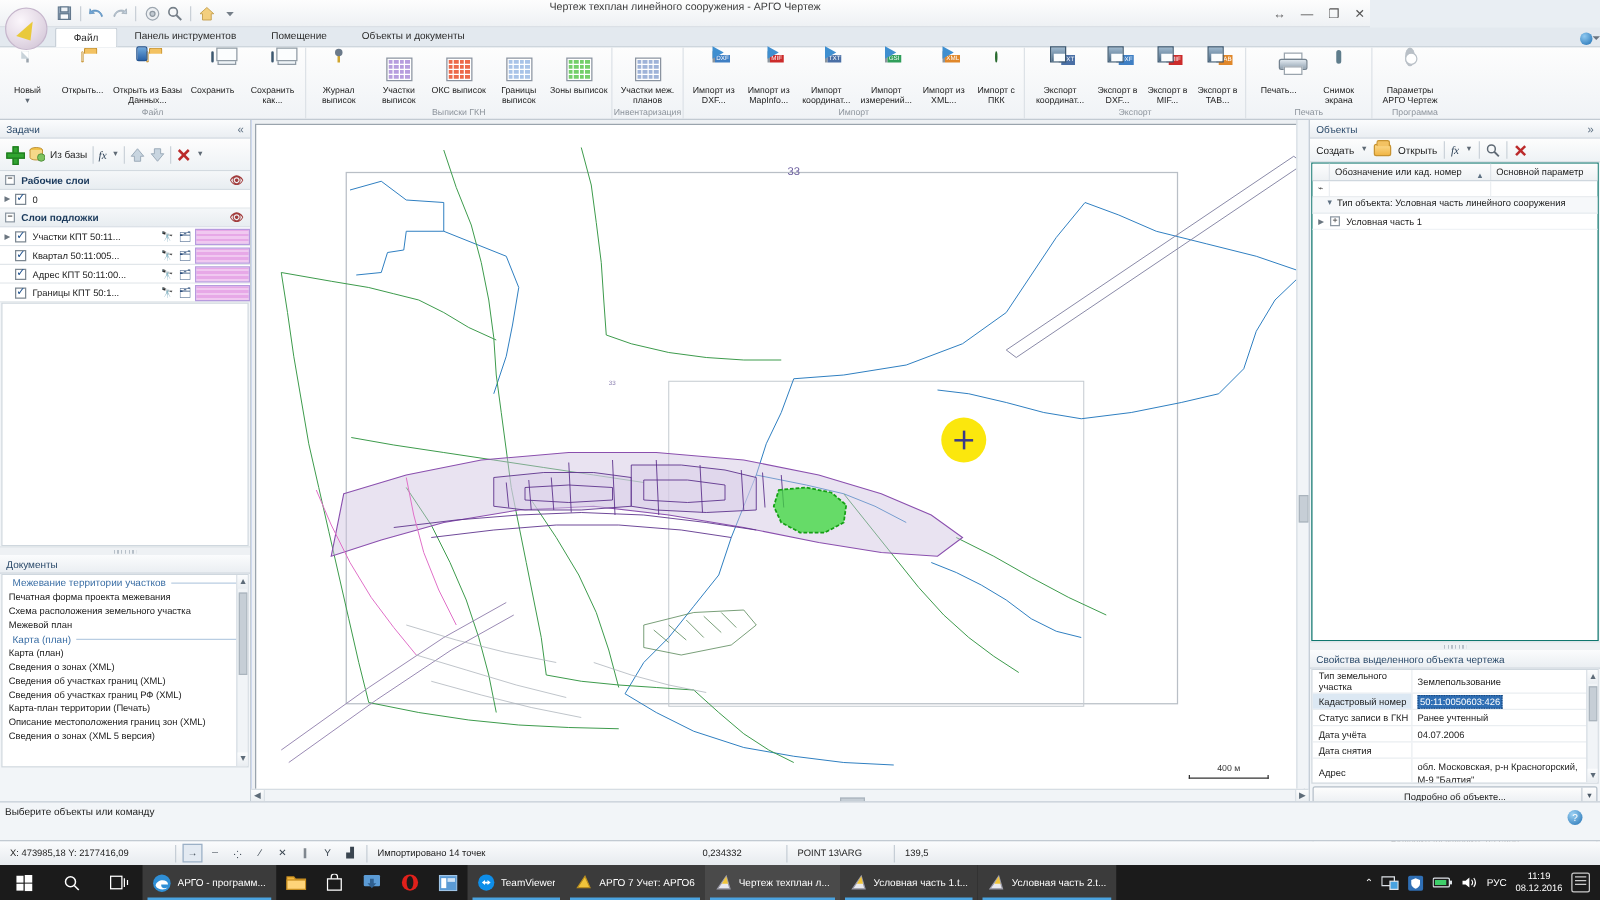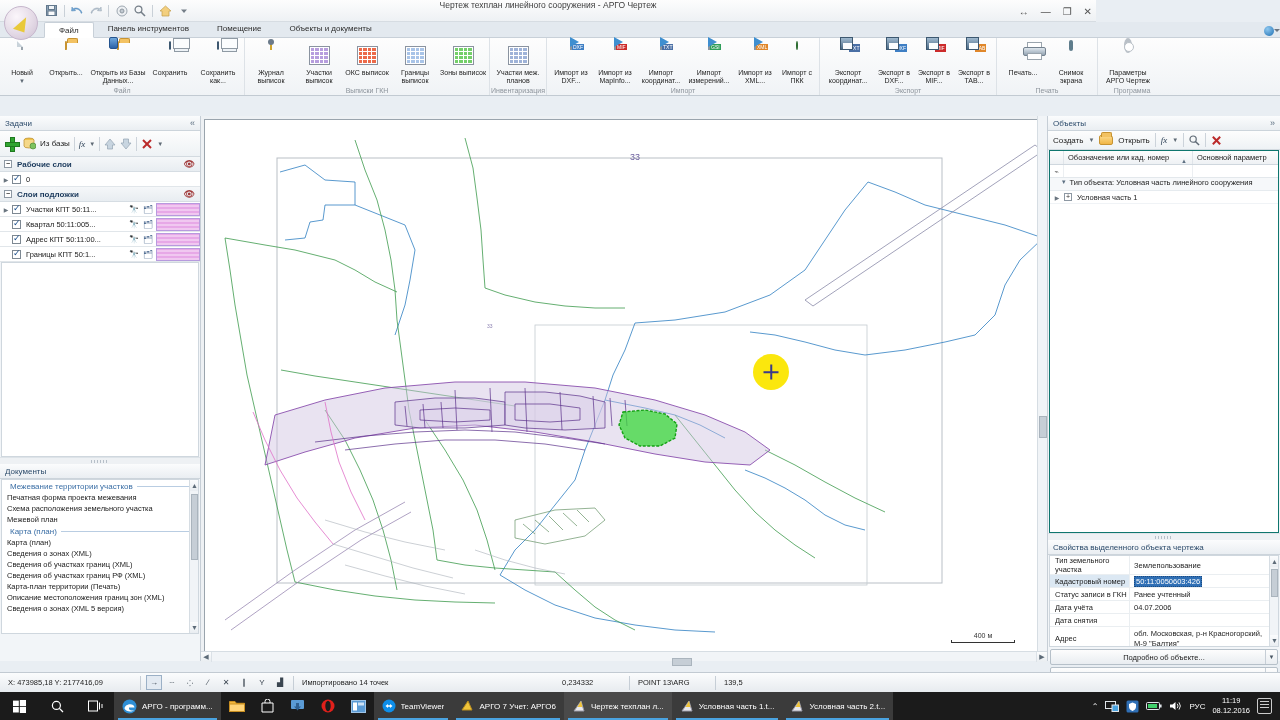--- a/index.html
+++ b/index.html
@@ -88,21 +88,21 @@
   .ic-exp .fd:after{content:"";position:absolute;left:2px;bottom:0;width:9px;height:6px;background:#fbfdfe;}
   .ic-print{width:23px;height:18px;margin:4px auto;position:relative;}
   .ic-print .body{position:absolute;left:0;top:5px;width:23px;height:9px;background:linear-gradient(#dfe7ee,#93a3b2);border:1px solid #74828f;border-radius:2px;}
   .ic-print .pap{position:absolute;left:4px;top:0;width:15px;height:6px;background:#fff;border:1px solid #9aa4ad;}
   .ic-print .out{position:absolute;left:4px;top:11px;width:15px;height:7px;background:#fff;border:1px solid #9aa4ad;}
   .ic-mon{width:23px;height:20px;margin:3px auto;background:linear-gradient(#cfe9f3,#6fb9cf);border:2px solid #5f7d8c;border-radius:3px;position:relative;}
   .ic-gear{width:22px;height:22px;margin:2px auto;border-radius:50%;border:4px solid #b9c0c7;position:relative;background:#f2f4f6;}
   .ic-gear:before{content:"";position:absolute;left:50%;top:50%;width:8px;height:8px;margin:-4px 0 0 -4px;border-radius:50%;background:#fff;border:1px solid #b9c0c7;}
 
   
-  .workspace { position:absolute; left:0; top:96px; width:1280px; height:545px; background:#1d4ed8;margin-top:20px;}
+  .workspace { position:absolute; left:0; top:96px; width:1280px; height:545px; background:#1d4ed8;}
 
   
   .leftdock { position:absolute; left:0; top:0; width:201px; height:545px; background:#f2f5f8; border-right:1px solid #c6ced6;}
   .panel-head { height:15px; background:linear-gradient(#fbfcfd,#eaeef2); border-bottom:1px solid #ccd4db; display:flex; align-items:center; padding:0 5px; font-size:8px; color:#2b4a6a;}
   .panel-head .chev{margin-left:auto;color:#5d7082;font-size:9px;}
   .ltoolbar{height:26px;background:linear-gradient(#fdfdfd,#eef2f5);border-bottom:1px solid #d3dae0;display:flex;align-items:center;gap:4px;padding:0 5px;}
   .tb-plus{width:13px;height:13px;position:relative;}
   .tb-plus:before,.tb-plus:after{content:"";position:absolute;background:#31a531;border:1px solid #1f7a1f;}
   .tb-plus:before{left:5px;top:0;width:3px;height:13px;}
   .tb-plus:after{left:0;top:5px;width:13px;height:3px;}
@@ -816,20 +816,24 @@
       <div class="btn-wide">
         <span>Перенести на рабочий слой</span>
         <span class="btn-split">▼</span>
       </div>
       <div class="btn-wide">
         <span>Включить/выключить на слое</span>
       </div>
     </div>
   </div>
 
+  <div class="cmdbar">
+    <div class="cmdline">Выберите объекты или команду</div>
+    <div class="help-circle">?</div>
+  </div>
 
   <div class="statusbar">
     <div class="sb-seg" style="width:140px">X: 473985,18 Y: 2177416,09</div>
     <div class="sb-div"></div>
     <div class="sb-seg" style="padding:0 4px">
       <span class="snapbtn on">→</span>
       <span class="snapbtn">┄</span>
       <span class="snapbtn">⁘</span>
       <span class="snapbtn">∕</span>
       <span class="snapbtn">✕</span>

